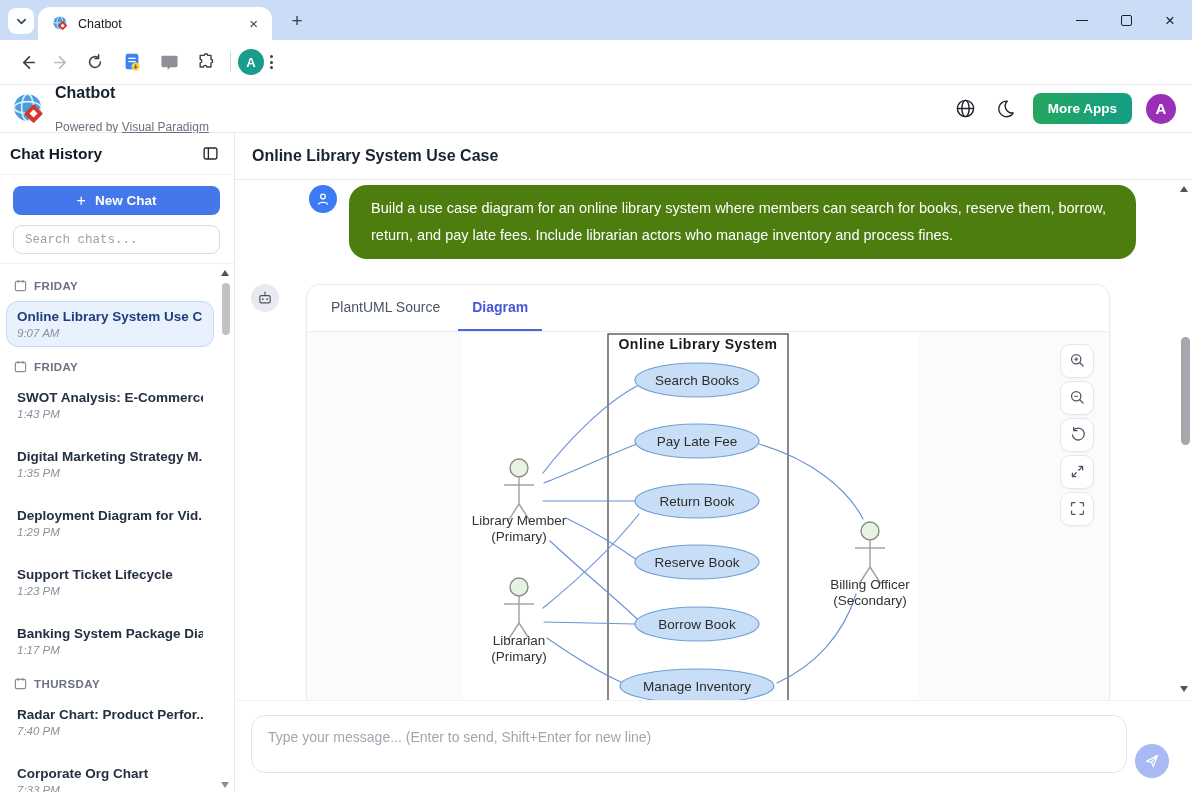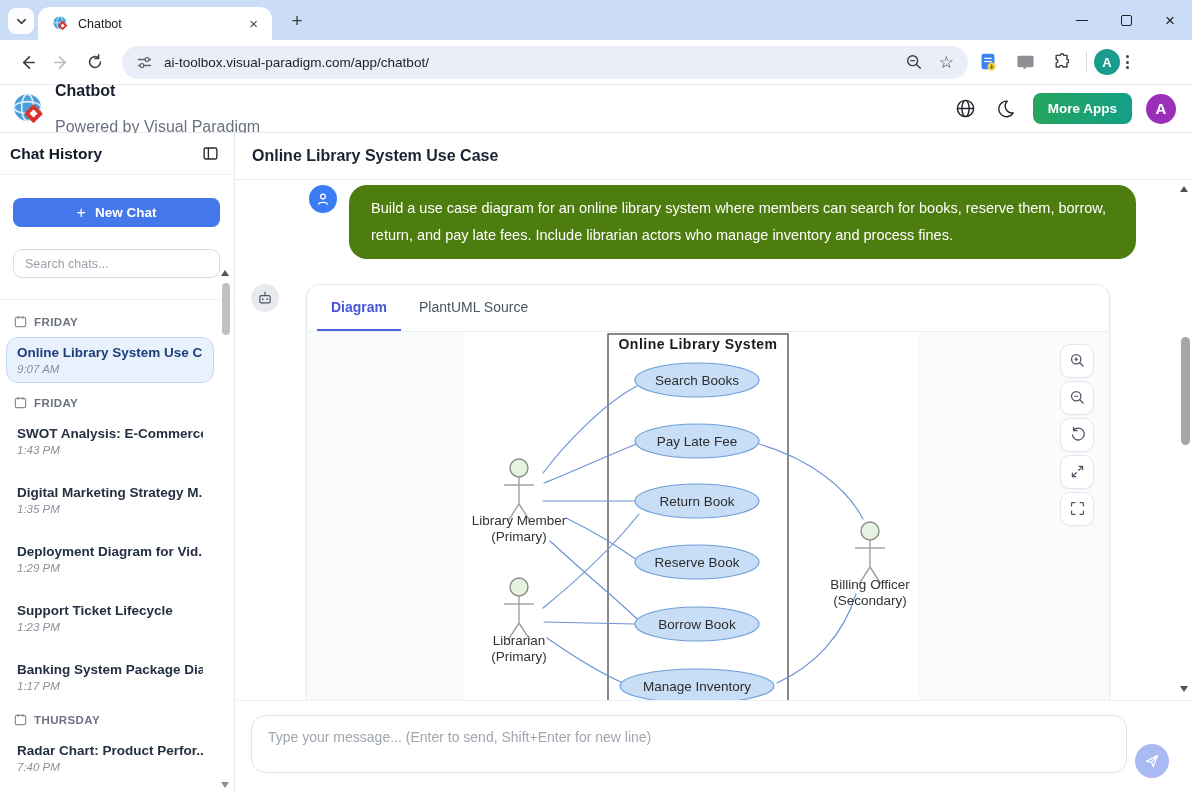--- a/index.html
+++ b/index.html
@@ -30,37 +30,37 @@
   .tb-ic { width:34px; height:34px; display:grid; place-items:center; margin-left:3px; cursor:pointer; position:relative; }
   .divider-v { width:1px; height:20px; background:#d4d7dc; margin:0 7px; }
   .chrome-avatar { width:26px; height:26px; border-radius:50%; background:#199c8e; color:#fff; font-size:13px; font-weight:700; display:grid; place-items:center; cursor:pointer; }
   .dots { display:flex; flex-direction:column; gap:2.5px; cursor:pointer; padding:6px; }
   .dots i { width:3px; height:3px; border-radius:50%; background:#3c4043; }
 
   
   .appheader { height:48px; display:flex; align-items:center; padding:0 16px 0 12px; border-bottom:1px solid #e9eaec; background:#fff; }
   .app-titles { margin-left:9px; }
   .app-title { font-size:16px; font-weight:700; color:#16202e; }
-  .app-sub { font-size:16px; color:#6a7280; margin-top:18px; }
+  .app-sub { font-size:12px; color:#6a7280; margin-top:18px; }
   .app-sub u { cursor:pointer; }
   .header-right { margin-left:auto; display:flex; align-items:center; gap:14px; }
   .hdr-ic { width:26px; height:26px; display:grid; place-items:center; cursor:pointer; }
   .more-apps { background:linear-gradient(90deg,#25a55e,#149f86); color:#fff; font-weight:700; font-size:13.5px; padding:8px 15px; border-radius:8px; cursor:pointer; border:none; }
   .header-avatar { width:30px; height:30px; border-radius:50%; background:#9b30b8; color:#fff; font-weight:700; font-size:15px; display:grid; place-items:center; cursor:pointer; }
 
   
   .bodywrap { display:flex; height:659px; }
-  .sidebar { width:235px; border-right:1px solid #e7e9ee; display:flex; flex-direction:column; position:relative; background:#fff;gap:12px; }
+  .sidebar { width:235px; border-right:1px solid #e7e9ee; display:flex; flex-direction:column; position:relative; background:#fff; }
   .sb-head { height:42px; display:flex; align-items:center; justify-content:space-between; padding:0 12px 0 10px; border-bottom:1px solid #eef0f3; }
   .sb-title { font-size:15.5px; font-weight:700; color:#111827; }
   .collapse-btn { width:24px; height:24px; display:grid; place-items:center; cursor:pointer; }
   .new-chat { margin:11px 14px 0 13px; height:29px; background:#4478ea; border-radius:8px; color:#fff; display:flex; align-items:center; justify-content:center; gap:9px; font-size:13.5px; font-weight:600; cursor:pointer; border:none; }
   .new-chat .plus { font-size:16px; font-weight:400; }
   .search-box { margin:10px 14px 9px 13px; }
-  .search-box input { width:100%; height:29px; border:1px solid #d8dce3; border-radius:9px; padding:0 11px; font-size:12.5px; color:#374151; outline:none; font-family:Liberation Sans, sans-serif; }
+  .search-box input { width:100%; height:29px; border:1px solid #d8dce3; border-radius:9px; padding:0 11px; font-size:12.5px; color:#374151; outline:none; font-family:Liberation Mono, monospace; }
   .search-box input::placeholder { color:#9aa1ab; }
   .chat-list { border-top:1px solid #eef0f3; flex:1; overflow:hidden; padding-top:2px; }
   .grp { display:flex; align-items:center; gap:7px; color:#6b7280; font-size:11.5px; font-weight:700; letter-spacing:.4px; margin:13px 14px 9px; }
   .item { margin:0 20px 13px 6px; padding:7px 10px; border-radius:12px; cursor:pointer; border:1px solid transparent; }
   .item .t { font-size:13.5px; font-weight:600; color:#243042; white-space:nowrap; overflow:hidden; }
   .item .time { font-size:11.5px; color:#8a9099; margin-top:3px;font-style:italic; }
   .item.selected { background:#e9f1fd; border-color:#c2d8f6; }
   .item.selected .t { color:#1e3e7b; }
   .sb-scroll-up { position:absolute; right:5px; top:137px; width:0; height:0; border-left:4px solid transparent; border-right:4px solid transparent; border-bottom:6px solid #505358; cursor:pointer; }
   .sb-thumb { position:absolute; right:4px; top:150px; width:8px; height:52px; border-radius:4px; background:#bfc1c5; cursor:pointer; }
@@ -143,39 +143,20 @@
     <div class="nav-btn">
       <svg width="19" height="19" viewBox="0 0 20 20">
           <path d="M8 4 L14 10 L8 16 M14 10 H3" fill="none" stroke="#b6bcc3" stroke-width="1.8" stroke-linecap="round" stroke-linejoin="round"></path>
         </svg>
     </div>
     <div class="nav-btn">
       <svg width="18" height="18" viewBox="0 0 20 20">
           <path d="M16 10 a6 6 0 1 1 -2-4.5 M14 2 v4 h-4" fill="none" stroke="#3c4043" stroke-width="1.7" stroke-linecap="round" stroke-linejoin="round"></path>
         </svg>
     </div>
-    <div class="omnibox">
-      <svg width="17" height="17" viewBox="0 0 20 20">
-          <g stroke="#5f6368" stroke-width="1.6" stroke-linecap="round">
-            <line x1="3" y1="6.5" x2="17" y2="6.5"></line>
-            <line x1="3" y1="13.5" x2="17" y2="13.5"></line>
-          </g>
-          <circle cx="13" cy="6.5" r="2.2" fill="#fff" stroke="#5f6368" stroke-width="1.5"></circle>
-          <circle cx="7" cy="13.5" r="2.2" fill="#fff" stroke="#5f6368" stroke-width="1.5"></circle>
-        </svg>
-      <span class="url">ai-toolbox.visual-paradigm.com/app/chatbot/</span>
-      <span class="omni-ic">
-        <svg width="18" height="18" viewBox="0 0 20 20">
-            <circle cx="8.5" cy="8.5" r="5.5" fill="none" stroke="#3c4043" stroke-width="1.6"></circle>
-            <line x1="12.7" y1="12.7" x2="17" y2="17" stroke="#3c4043" stroke-width="1.6" stroke-linecap="round"></line>
-            <line x1="6" y1="8.5" x2="11" y2="8.5" stroke="#3c4043" stroke-width="1.5"></line>
-          </svg>
-      </span>
-      <span class="omni-ic star">☆</span>
-    </div>
     <div class="tb-ic">
       <svg width="22" height="22" viewBox="0 0 24 24">
         <rect x="5" y="3" width="14" height="17" rx="2.5" fill="#3b82f6"></rect>
         <line x1="8" y1="8" x2="16" y2="8" stroke="#fff" stroke-width="1.4"></line>
         <line x1="8" y1="11.5" x2="16" y2="11.5" stroke="#fff" stroke-width="1.4"></line>
         <circle cx="16" cy="17" r="4.5" fill="#fdd633"></circle>
         <path d="M16 14.5 v4 M14.3 17 l1.7 1.8 1.7-1.8" fill="none" stroke="#5f6368" stroke-width="1.2"></path>
       </svg>
     </div>
     <div class="tb-ic">
@@ -329,22 +310,22 @@
             <svg width="16" height="16" viewBox="0 0 20 20">
                 <rect x="3.5" y="7" width="13" height="9" rx="2" fill="none" stroke="#4b5563" stroke-width="1.5"></rect>
                 <line x1="10" y1="4" x2="10" y2="7" stroke="#4b5563" stroke-width="1.5"></line>
                 <circle cx="10" cy="3.2" r="1" fill="#4b5563"></circle>
                 <circle cx="7.2" cy="11.5" r="1.1" fill="#4b5563"></circle>
                 <circle cx="12.8" cy="11.5" r="1.1" fill="#4b5563"></circle>
               </svg>
           </div>
           <div class="card">
             <div class="tabs">
+              <div class="tab-item">PlantUML Source</div>
               <div class="tab-item active">Diagram</div>
-              <div class="tab-item">PlantUML Source</div>
             </div>
             <div class="diagram-wrap">
               <svg class="uc" width="801" height="376" viewBox="0 0 801 376">
 
                 <rect x="156" y="0" width="455" height="376" fill="#ffffff"></rect>
 
                 <rect x="301" y="2" width="180" height="380" fill="#ffffff" stroke="#4a4a4a" stroke-width="1.3"></rect>
                 <text class="sys-title" x="391" y="17" text-anchor="middle">Online Library System</text>
 
                 <g fill="none" stroke="#6b94d6" stroke-width="1.2" stroke-linecap="round">

